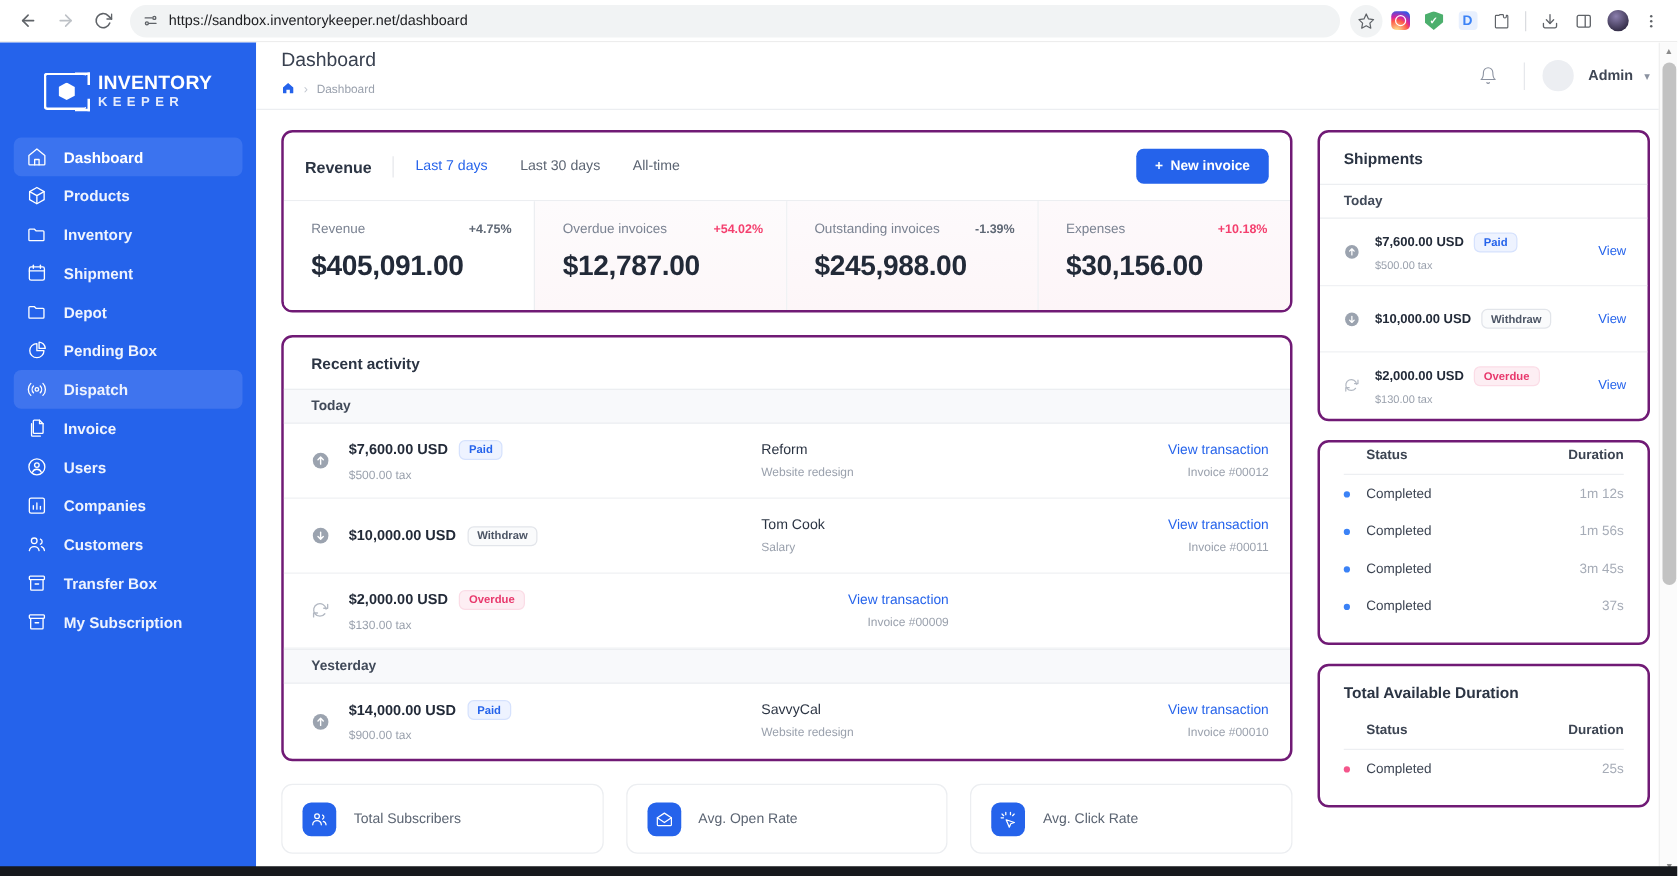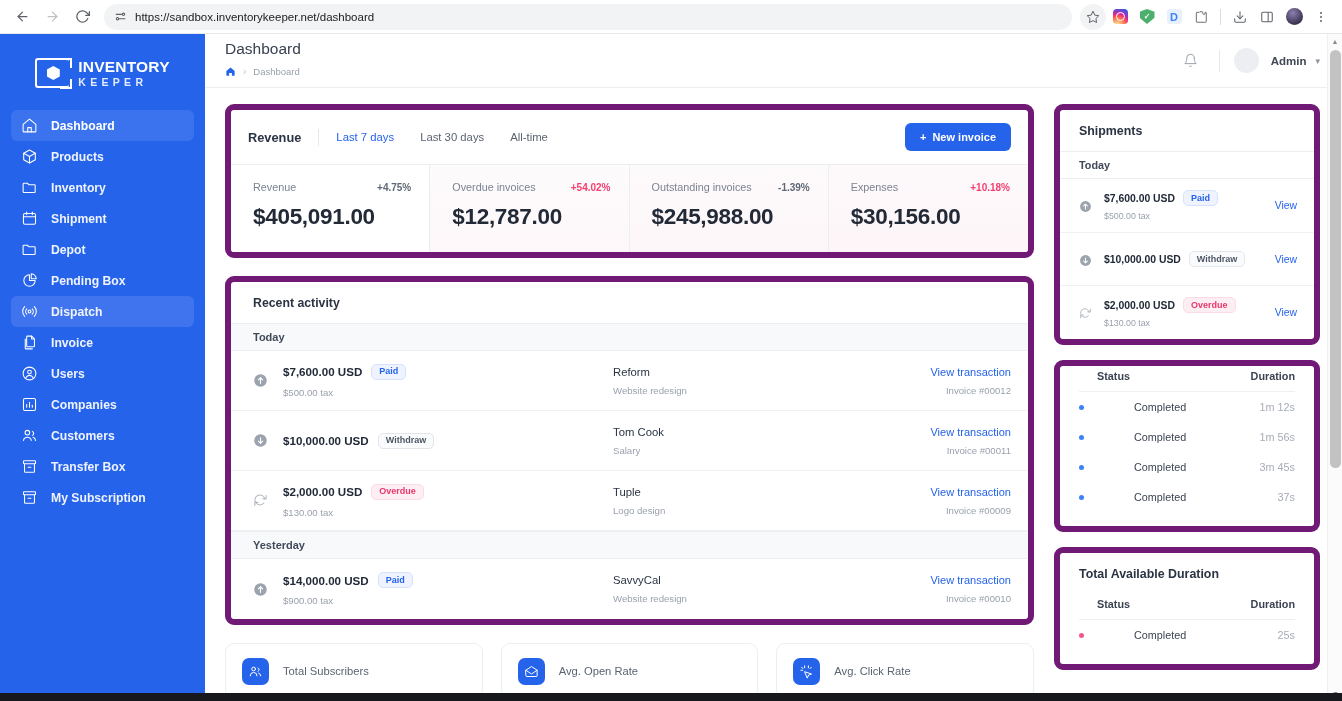--- a/index.html
+++ b/index.html
@@ -170,21 +170,21 @@
     gap: 20px;
     padding: 16px 22px 0 20px;
     overflow: hidden;
     background:#fff;
   }
   .col-left { flex: 1 1 auto; min-width:0; display:flex; flex-direction:column; gap:18px; }
   .col-right { width: 266px; flex: 0 0 266px; display:flex; flex-direction:column; gap:15px; }
 
   .card {
     background:#fff;
-    border:6px solid #701a75;
+    border:2px solid #701a75;
     border-radius: 9px;
     overflow:hidden;
     position: relative;
   }
 
   
   .rev-head {
     display:flex; align-items:center;
     padding: 13px 17px;
     gap: 0;
@@ -300,21 +300,21 @@
   .sp-view { font-size: 10.4px; color:#2563eb; cursor:pointer; margin-left:auto; padding-left:8px; }
 
   .tbl { padding: 0 19px 14px 19px; }
   .tbl-head {
     display:flex; padding: 4px 0 9px 0;
     border-bottom:1px solid #edeff2;
     padding-left: 18px;
   }
   .th { font-size: 10.8px; color:#3c4452; font-weight:600; }
   .th.dur { margin-left:auto; }
-  .tbl-row { display:flex; align-items:center; padding: 9px 0; padding-left:0;gap:37px; }
+  .tbl-row { display:flex; align-items:center; padding: 9px 0; padding-left:0; }
   .dot { width:5px;height:5px;border-radius:50%; background:#3b82f6; margin-right:13px; flex:0 0 5px; }
   .dot.pink { background:#f4568b; }
   .td { font-size: 10.8px; color:#3c4452; }
   .td.dur { margin-left:auto; color:#a6acb7; }
 
   
   .pg-scroll {
     position:absolute; right:0; top:0; width: 15px; height: 667px;
     background:#fbfbfb; border-left:1px solid #f0f0f0;
     z-index: 5;
@@ -695,24 +695,20 @@
                   <path d="M19 10a8 8 0 1 0-1.6 6"></path>
                   <polyline points="3 20 3 15 8 15"></polyline>
                 </svg></span>
             <div class="ra-left">
               <div class="ra-l1">
                 <span class="ra-amt">$2,000.00 USD</span>
                 <span class="badge overdue">Overdue</span>
               </div>
               <div class="ra-l2">$130.00 tax</div>
             </div>
-            <div class="ra-mid">
-              <div class="ra-m1">Tuple</div>
-              <div class="ra-m2">Logo design</div>
-            </div>
             <div class="ra-right">
               <div class="ra-link">View transaction</div>
               <div class="ra-inv">Invoice #00009</div>
             </div>
           </div>
 
           <div class="ra-sub">Yesterday</div>
 
           <div class="ra-row">
             <span class="ra-ico"><svg viewBox="0 0 24 24">

